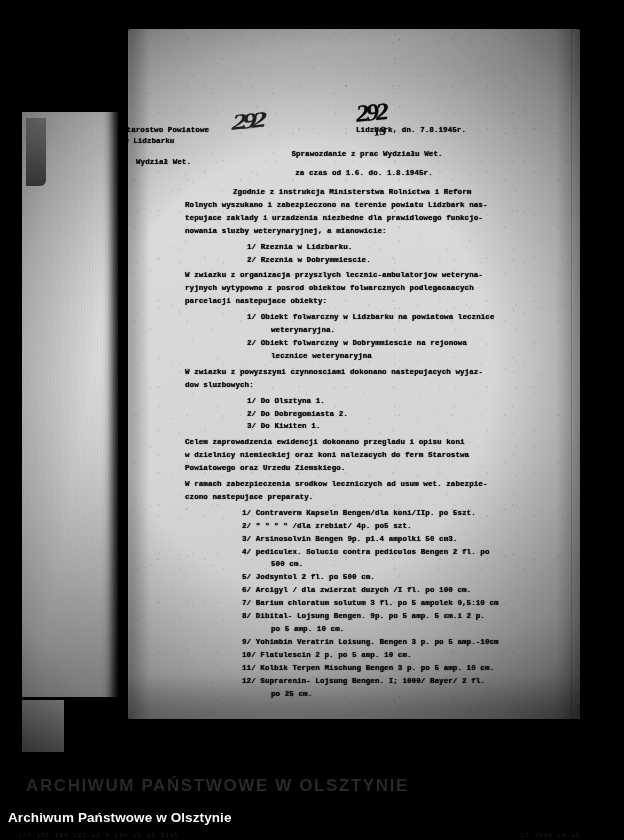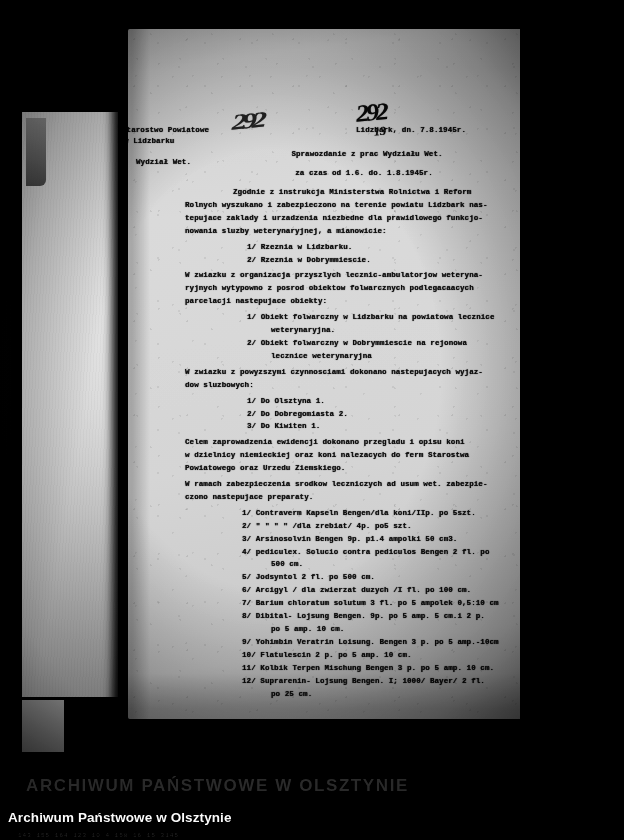--- a/index.html
+++ b/index.html
@@ -7,21 +7,21 @@
     margin: 0;
     padding: 0;
     background: #000;
   }
   body {
     font-family: "Liberation Sans", sans-serif;
   }
 
   #scan {
     position: relative;
-    width: 520px;
+    width: 580px;
     height: 840px;
     overflow: hidden;
     background: #050505;
     filter: grayscale(1) contrast(1.08);
   }
 
   
   .backdrop {
     position: absolute;
     inset: 0;

